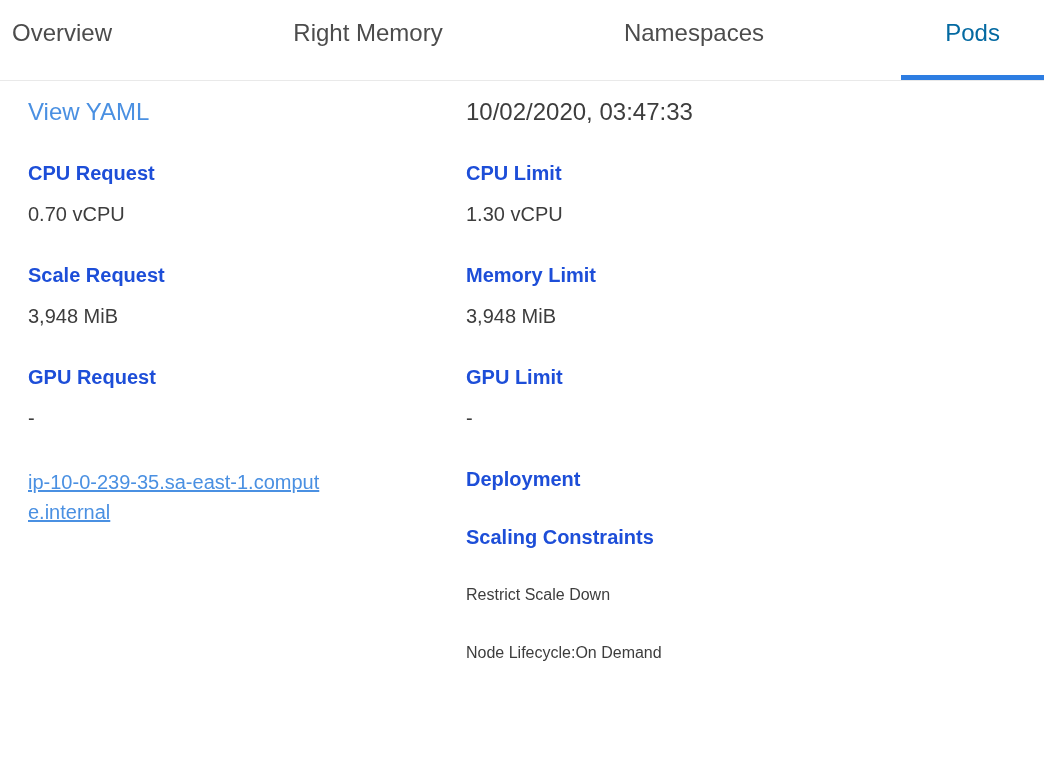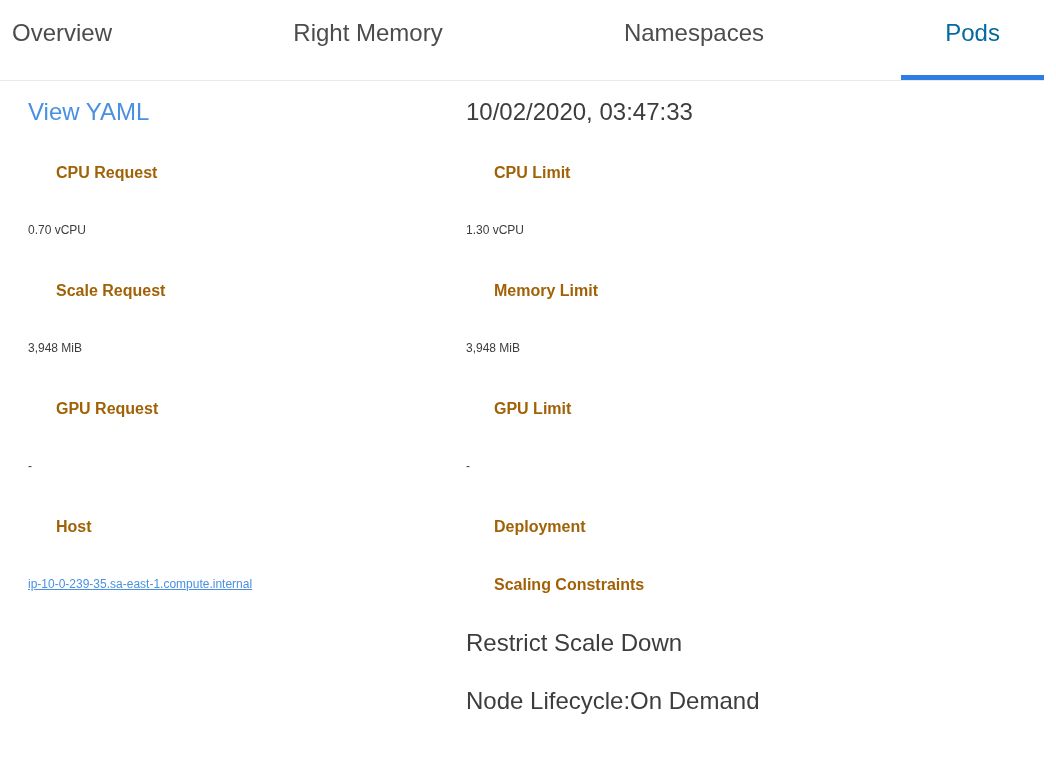--- a/index.html
+++ b/index.html
@@ -45,39 +45,38 @@
   .col-left  { width:438px; flex:none; }
   .col-right { flex:1; min-width:0; }
 
   a.link { color:#4a90e2; text-decoration:none; cursor:pointer; }
 
   .topline { font-size:24px; line-height:30px; }
 
   .group { margin-top:34px; }
   .label {
     font-weight:bold;
-    font-size:16px;
+    font-size:20px;
     line-height:24px;
-    color:#a16207;
-    margin-left:28px;
+    color:#1d4ed8;
   }
   .value {
-    margin-top:30px;
-    font-size:12px;
+    margin-top:14px;
+    font-size:20px;
     line-height:30px;
     color:#3d3d3d;
   }
   .value a.link { display:block; word-break:break-all; }
   .col-left  .value a.link { max-width:296px;text-decoration:underline; }
   .col-right .value a.link { max-width:326px; }
 
   .scaling-heading { margin-top:34px; }
   .scaling-item {
     margin-top:34px;
-    font-size:24px;
+    font-size:16px;
     line-height:24px;
     color:#3d3d3d;
   }
   .scaling-item + .scaling-item { }
 </style>
 </head>
 <body>
 
 <div class="tabbar">
   <div class="tab">Overview</div>
@@ -102,21 +101,20 @@
       <div class="label">Scale Request</div>
       <div class="value">3,948 MiB</div>
     </div>
 
     <div class="group">
       <div class="label">GPU Request</div>
       <div class="value">-</div>
     </div>
 
     <div class="group">
-      <div class="label">Host</div>
       <div class="value">
         <a class="link">ip-10-0-239-35.sa-east-1.compute.internal</a>
       </div>
     </div>
   </div>
 
   <div class="col-right">
     <div class="topline">10/02/2020, 03:47:33</div>
 
     <div class="group">

